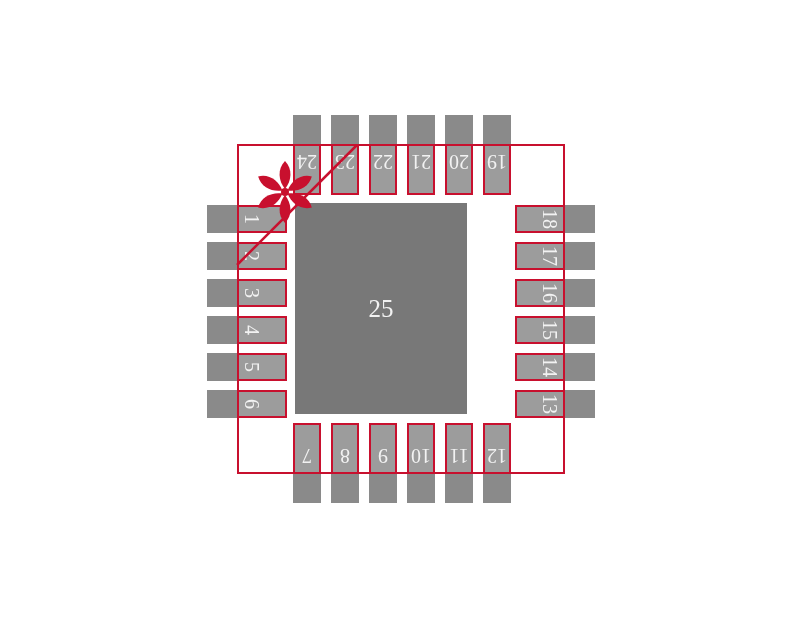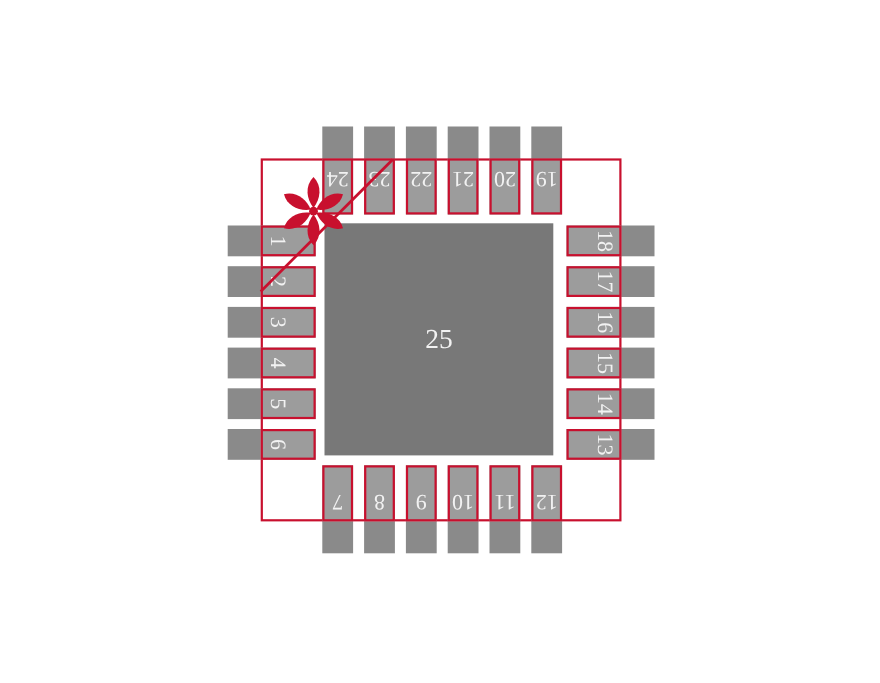--- a/index.html
+++ b/index.html
@@ -156,21 +156,21 @@
       <div class="stub" style="left: 565px; top: 353px; width: 30px; height: 28px;"></div>
       <div class="pad" style="left: 515px; top: 353px; width: 50px; height: 28px;">
         <span class="pad-label rot90" style="left: calc(100% - 13px); top: 50%;">14</span>
       </div>
       <div class="stub" style="left: 565px; top: 390px; width: 30px; height: 28px;"></div>
       <div class="pad" style="left: 515px; top: 390px; width: 50px; height: 28px;">
         <span class="pad-label rot90" style="left: calc(100% - 13px); top: 50%;">13</span>
       </div>
     </div>
 
-  <div class="center-pad" style="left:295px; top:203px; width:208px; height:211px;">
+  <div class="center-pad" style="left:295px; top:203px; width:172px; height:211px;">
     <span>25</span>
   </div>
 
   <svg id="marker-overlay" width="800" height="621" viewBox="0 0 800 621">
     <line class="red-line" x1="357" y1="145" x2="237" y2="265"></line>
     <g transform="translate(285,192)">
       <path class="red-shape" transform="rotate(0)" d="M0,-3 C-6.5,-11 -8,-23 0,-31 C8,-23 6.5,-11 0,-3 Z"></path>
       <path class="red-shape" transform="rotate(60)" d="M0,-3 C-6.5,-11 -8,-23 0,-31 C8,-23 6.5,-11 0,-3 Z"></path>
       <path class="red-shape" transform="rotate(120)" d="M0,-3 C-6.5,-11 -8,-23 0,-31 C8,-23 6.5,-11 0,-3 Z"></path>
       <path class="red-shape" transform="rotate(180)" d="M0,-3 C-6.5,-11 -8,-23 0,-31 C8,-23 6.5,-11 0,-3 Z"></path>

